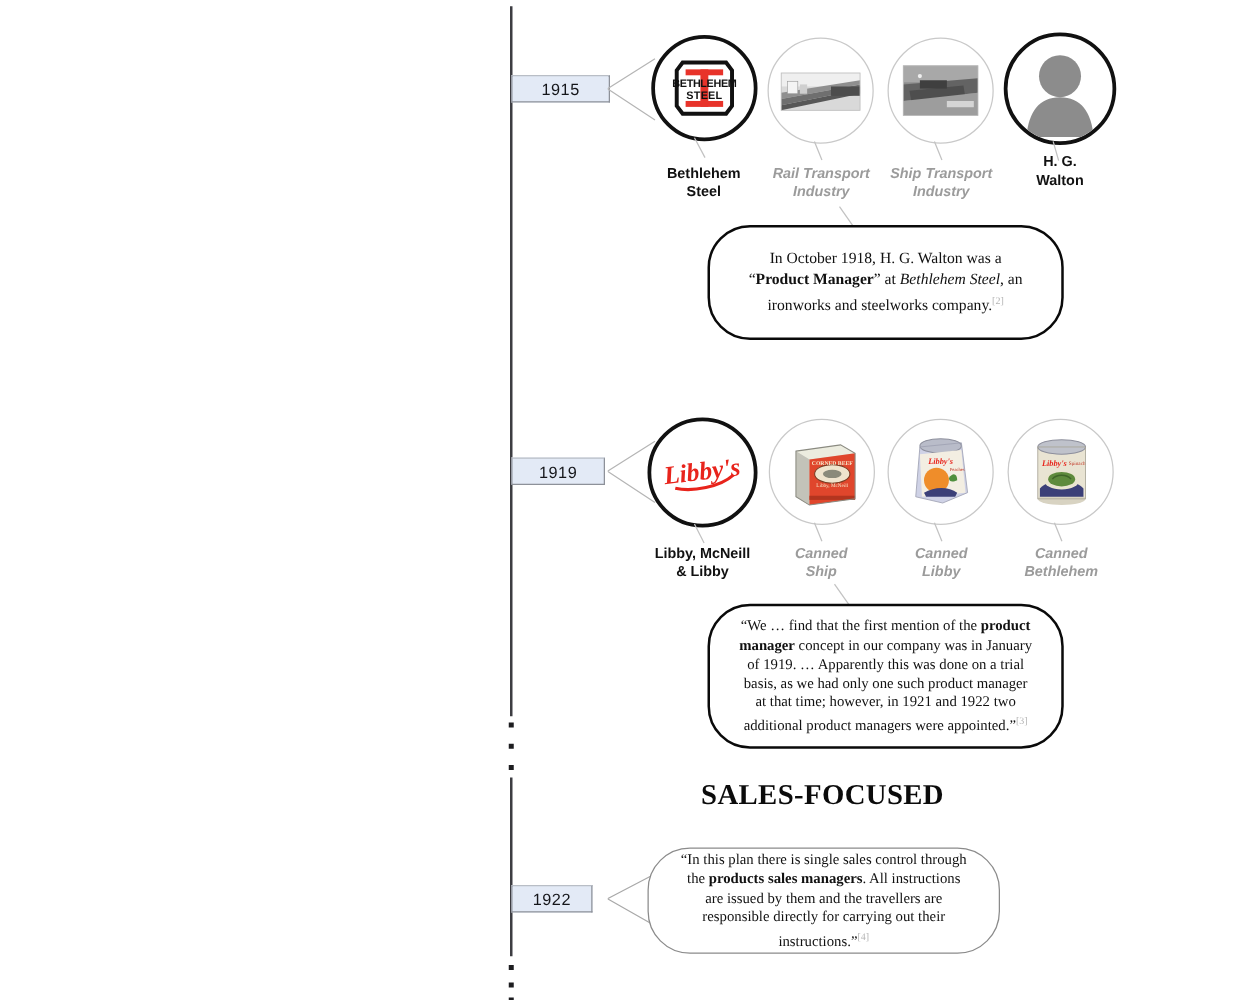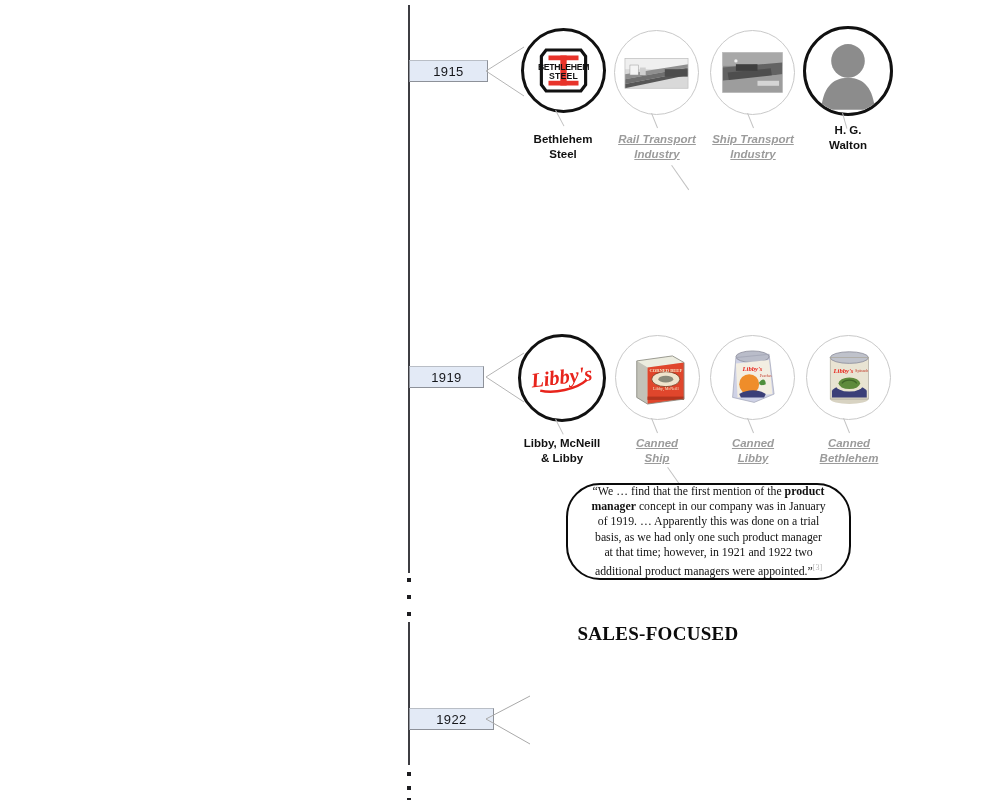--- a/index.html
+++ b/index.html
@@ -42,21 +42,21 @@
   .circ.thin{border:1px solid #c9c9c9;}
   .circ.thick{border:3px solid #111111;}
 
   .cap{
     position:absolute;
     text-align:center;
     font-size:11.5px;
     line-height:14.5px;
     width:120px;
   }
-  .cap.muted{color:#9b9b9b;font-style:italic;font-weight:600;text-decoration:underline;}
+  .cap.muted{color:#9b9b9b;font-style:italic;font-weight:600;}
   .cap.dark{color:#111;font-weight:700;font-style:normal;}
 
   
   .hair{position:absolute;background:#c2c2c2;height:1px;transform-origin:0 0;}
 
   
   .bubble{
     position:absolute;
     box-sizing:border-box;
     background:#fff;
@@ -68,21 +68,21 @@
   }
   .bubble.black{border:2.5px solid #0a0a0a;}
   .bubble.grey{border:1.5px solid #8b8b8b;}
   .bubble p{margin:0;padding:0 22px;}
   .bubble b{font-weight:700;}
   .bubble i{font-style:italic;}
   .ref{font-size:8px;color:#b5b5b5;vertical-align:super;}
 
   
   .sec{position:absolute;text-align:center;width:400px;font-family:"Liberation Serif", serif;color:#0b0b0b;}
-  .sec .t1{font-size:19px;font-weight:700;letter-spacing:.3px;}
+  .sec .t1{font-size:23px;font-weight:700;letter-spacing:.3px;}
   .sec .t2{font-size:13.5px;letter-spacing:1.1px;margin-top:3px;}
 
   
   .art{width:100%;height:100%;display:block;}
 </style>
 </head>
 <body>
 
 <div class="stage">
 
@@ -162,20 +162,23 @@
     </svg>
   </div>
   <div class="hair" style="left:843px;top:113px;width:16px;transform:rotate(74deg);"></div>
   <div class="cap dark" style="left:788px;top:123px;">
     <span>H. G.</span><br>
     <span>Walton</span>
   </div>
 
   <div class="hair" style="left:672px;top:165px;width:30px;transform:rotate(55deg);"></div>
 
+  <div class="bubble black" style="left:566px;top:180px;width:285px;height:92px;">
+    <p style="font-size:12.5px;line-height:17px;">In October 1918, H. G. Walton was a “<b>Product Manager</b>” at <i>Bethlehem Steel</i>, an ironworks and steelworks company.<span class="ref">[2]</span></p>
+  </div>
 
   <div class="year-chip" style="left:409px;top:366px;width:75px;">1919</div>
 
   <svg style="position:absolute;left:486px;top:352px;" width="40" height="52">
     <path d="M0,25 L38,1 M0,25 L38,50" stroke="#b5b5b5" stroke-width="1" fill="none"></path>
   </svg>
 
   <div class="circ thick" style="left:518px;top:334px;width:88px;height:88px;">
     <svg class="art" viewBox="0 0 100 100">
       <text x="50" y="57" text-anchor="middle" font-family="Liberation Serif, serif" font-size="25" font-style="italic" font-weight="700" fill="#e8241c" transform="rotate(-7 50 52)">Libby's</text>
@@ -244,28 +247,31 @@
     </svg>
   </div>
   <div class="hair" style="left:844px;top:418px;width:16px;transform:rotate(68deg);"></div>
   <div class="cap muted" style="left:789px;top:436px;">
     <span>Canned</span><br>
     <span>Bethlehem</span>
   </div>
 
   <div class="hair" style="left:668px;top:467px;width:26px;transform:rotate(55deg);"></div>
 
-  <div class="bubble black" style="left:566px;top:483px;width:285px;height:97px;">
+  <div class="bubble black" style="left:566px;top:483px;width:285px;height:116px;">
     <p style="font-size:11.8px;line-height:15.2px;">“We … find that the first mention of the <b>product manager</b> concept in our company was in January of 1919. … Apparently this was done on a trial basis, as we had only one such product manager at that time; however, in 1921 and 1922 two additional product managers were appointed.”<span class="ref">[3]</span></p>
   </div>
 
   <div class="sec" style="left:458px;top:623px;">
     <div class="t1">SALES-FOCUSED</div>
   </div>
 
-  <div class="year-chip" style="left:409px;top:708px;width:85px;">1922</div>
+  <div class="year-chip" style="left:409px;top:708px;width:65px;">1922</div>
 
   <svg style="position:absolute;left:486px;top:694px;" width="46" height="52">
     <path d="M0,25 L44,2 M0,25 L44,50" stroke="#a9a9a9" stroke-width="1" fill="none"></path>
   </svg>
 
+  <div class="bubble grey" style="left:518px;top:678px;width:282px;height:85px;">
+    <p style="font-size:11.8px;line-height:15.6px;">“In this plan there is single sales control through the <b>products sales managers</b>.  All instructions are issued by them and the travellers are responsible directly for carrying out their instructions.”<span class="ref">[4]</span></p>
+  </div>
 
 </div>
 
 </body></html>

